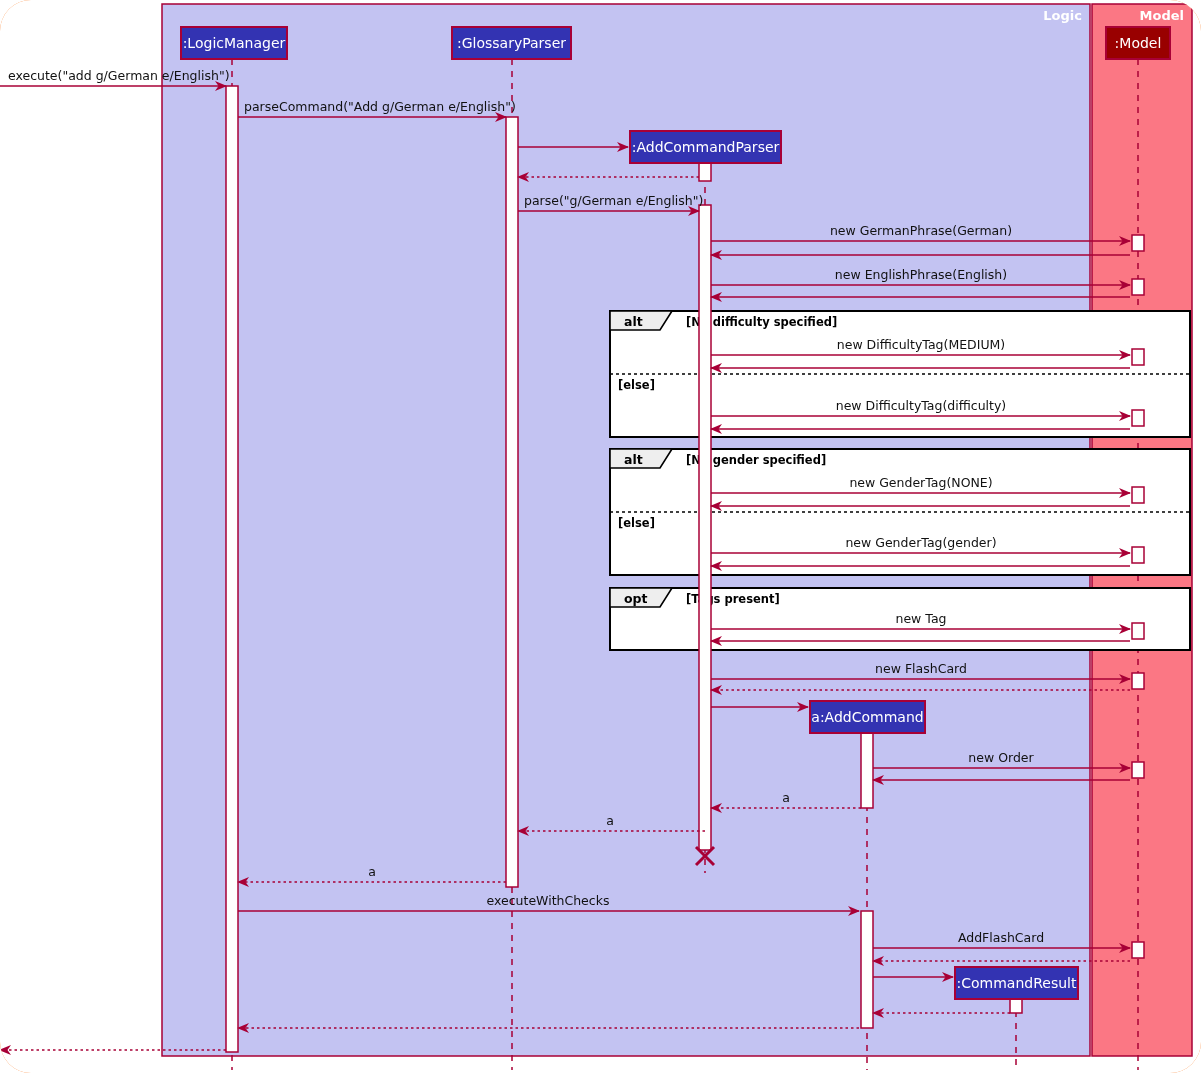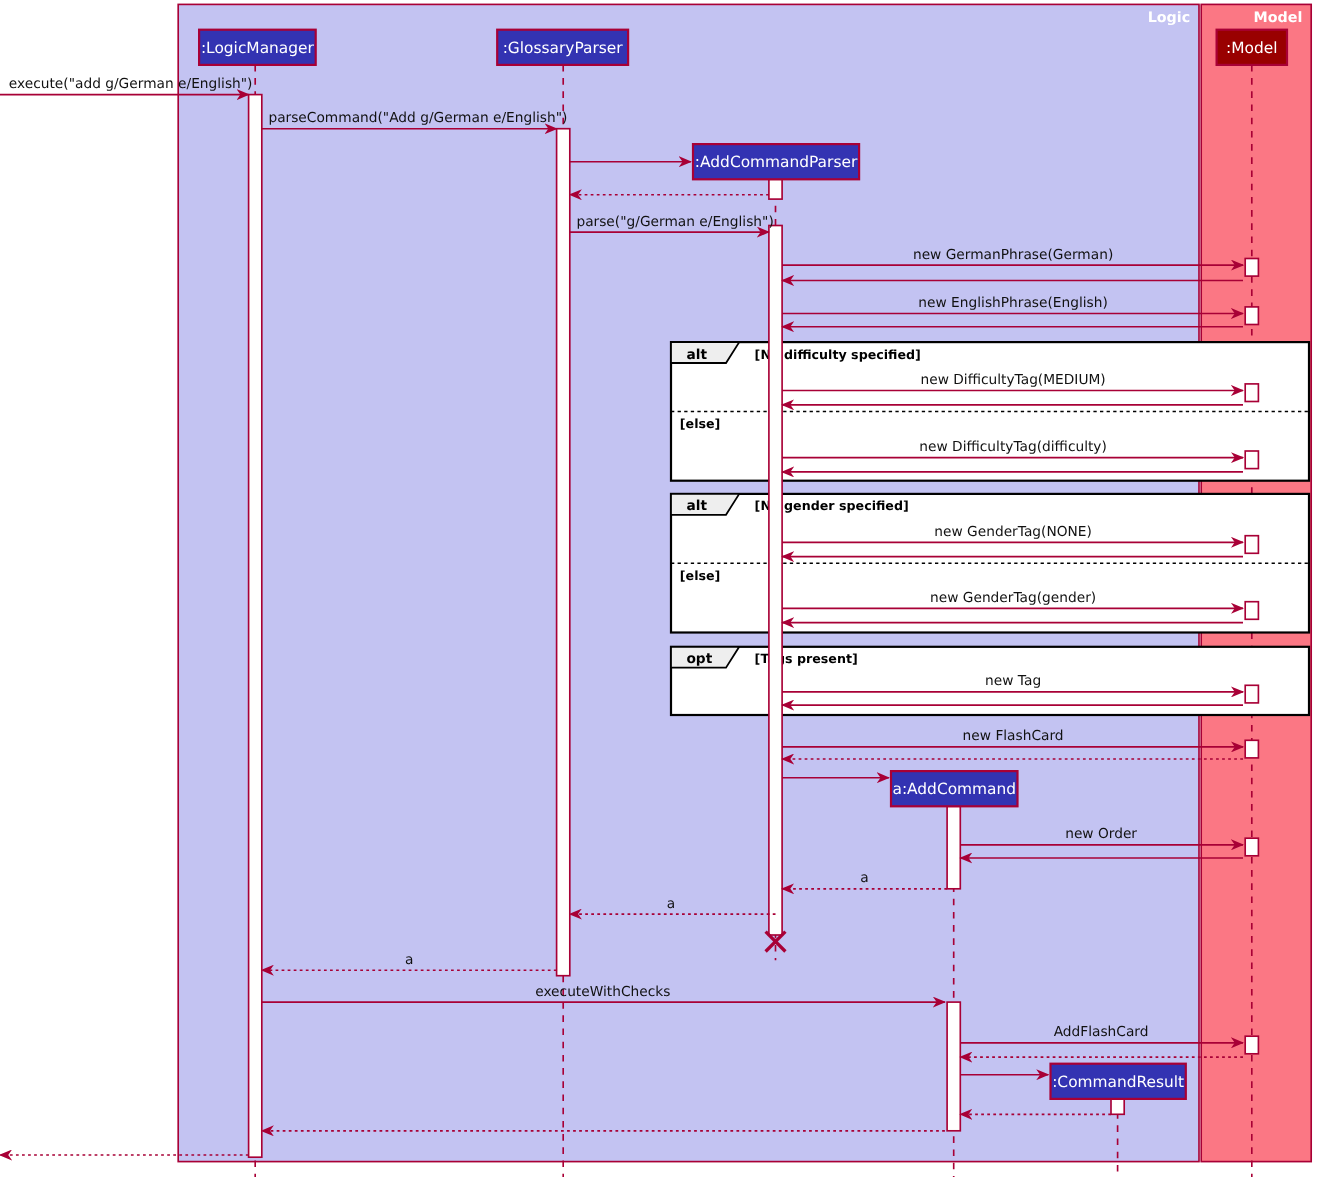--- a/index.html
+++ b/index.html
@@ -1,18 +1,18 @@
 <!DOCTYPE html>
 <html><head>
 <meta charset="utf-8">
 <title>Sequence Diagram</title>
 <style>
   html,body{margin:0;padding:0;background:#ffffff;}
   body{font-family:"DejaVu Sans","Liberation Sans",sans-serif;}
-  #stage{position:relative;width:1201px;height:1073px;overflow:hidden;background:#f97316;}
+  #stage{position:relative;width:1201px;height:1073px;overflow:hidden;background:#f97316;border-radius:31px;}
   svg{display:block;}
   .lbl{font-family:"DejaVu Sans","Liberation Sans",sans-serif;font-size:12.5px;fill:#111111;}
   .lbl-box{font-family:"DejaVu Sans","Liberation Sans",sans-serif;font-size:14px;fill:#ffffff;}
   .lbl-group{font-family:"DejaVu Sans","Liberation Sans",sans-serif;font-size:13px;font-weight:bold;fill:#ffffff;}
   .lbl-frag{font-family:"DejaVu Sans","Liberation Sans",sans-serif;font-size:12.5px;font-weight:bold;fill:#000000;}
   .lbl-guard{font-family:"DejaVu Sans","Liberation Sans",sans-serif;font-size:11.5px;font-weight:bold;fill:#000000;}
 </style>
 </head>
 <body>
 

